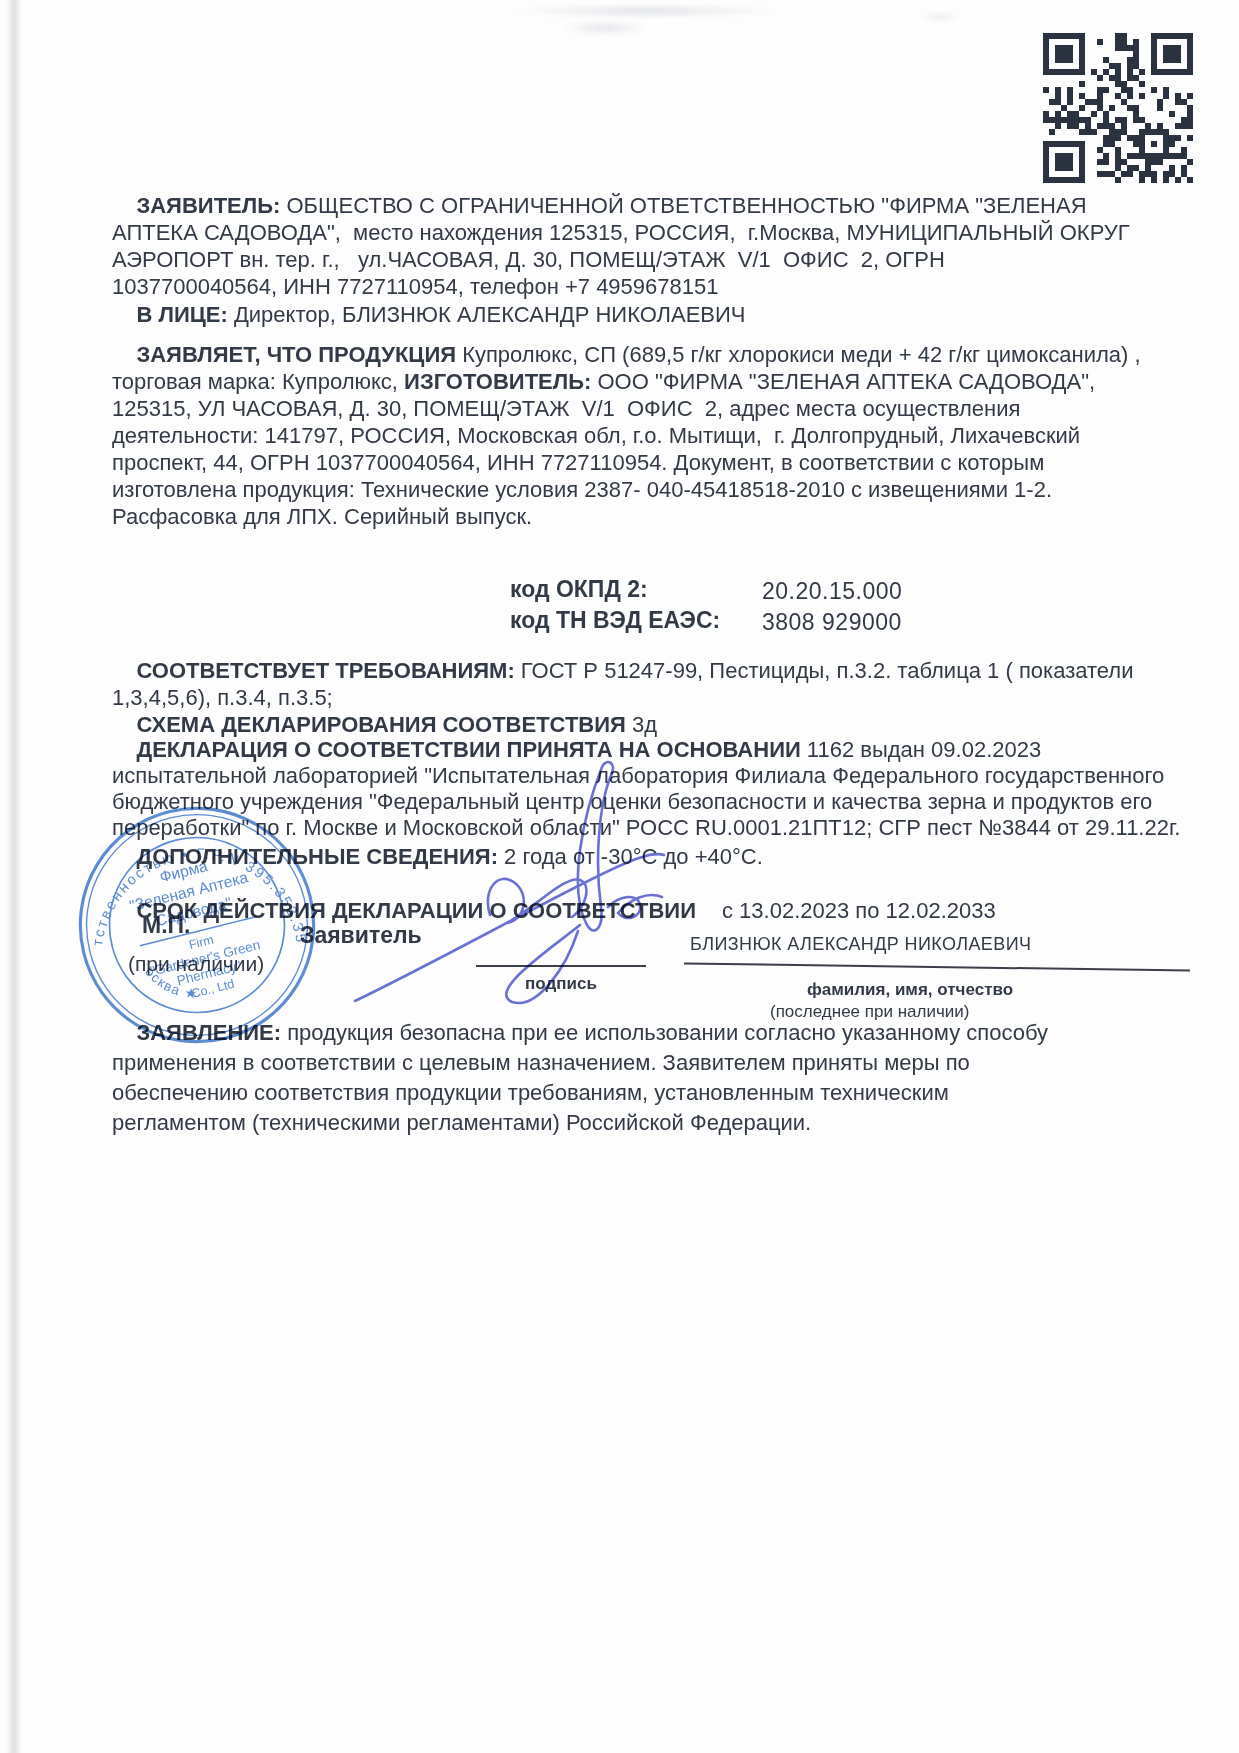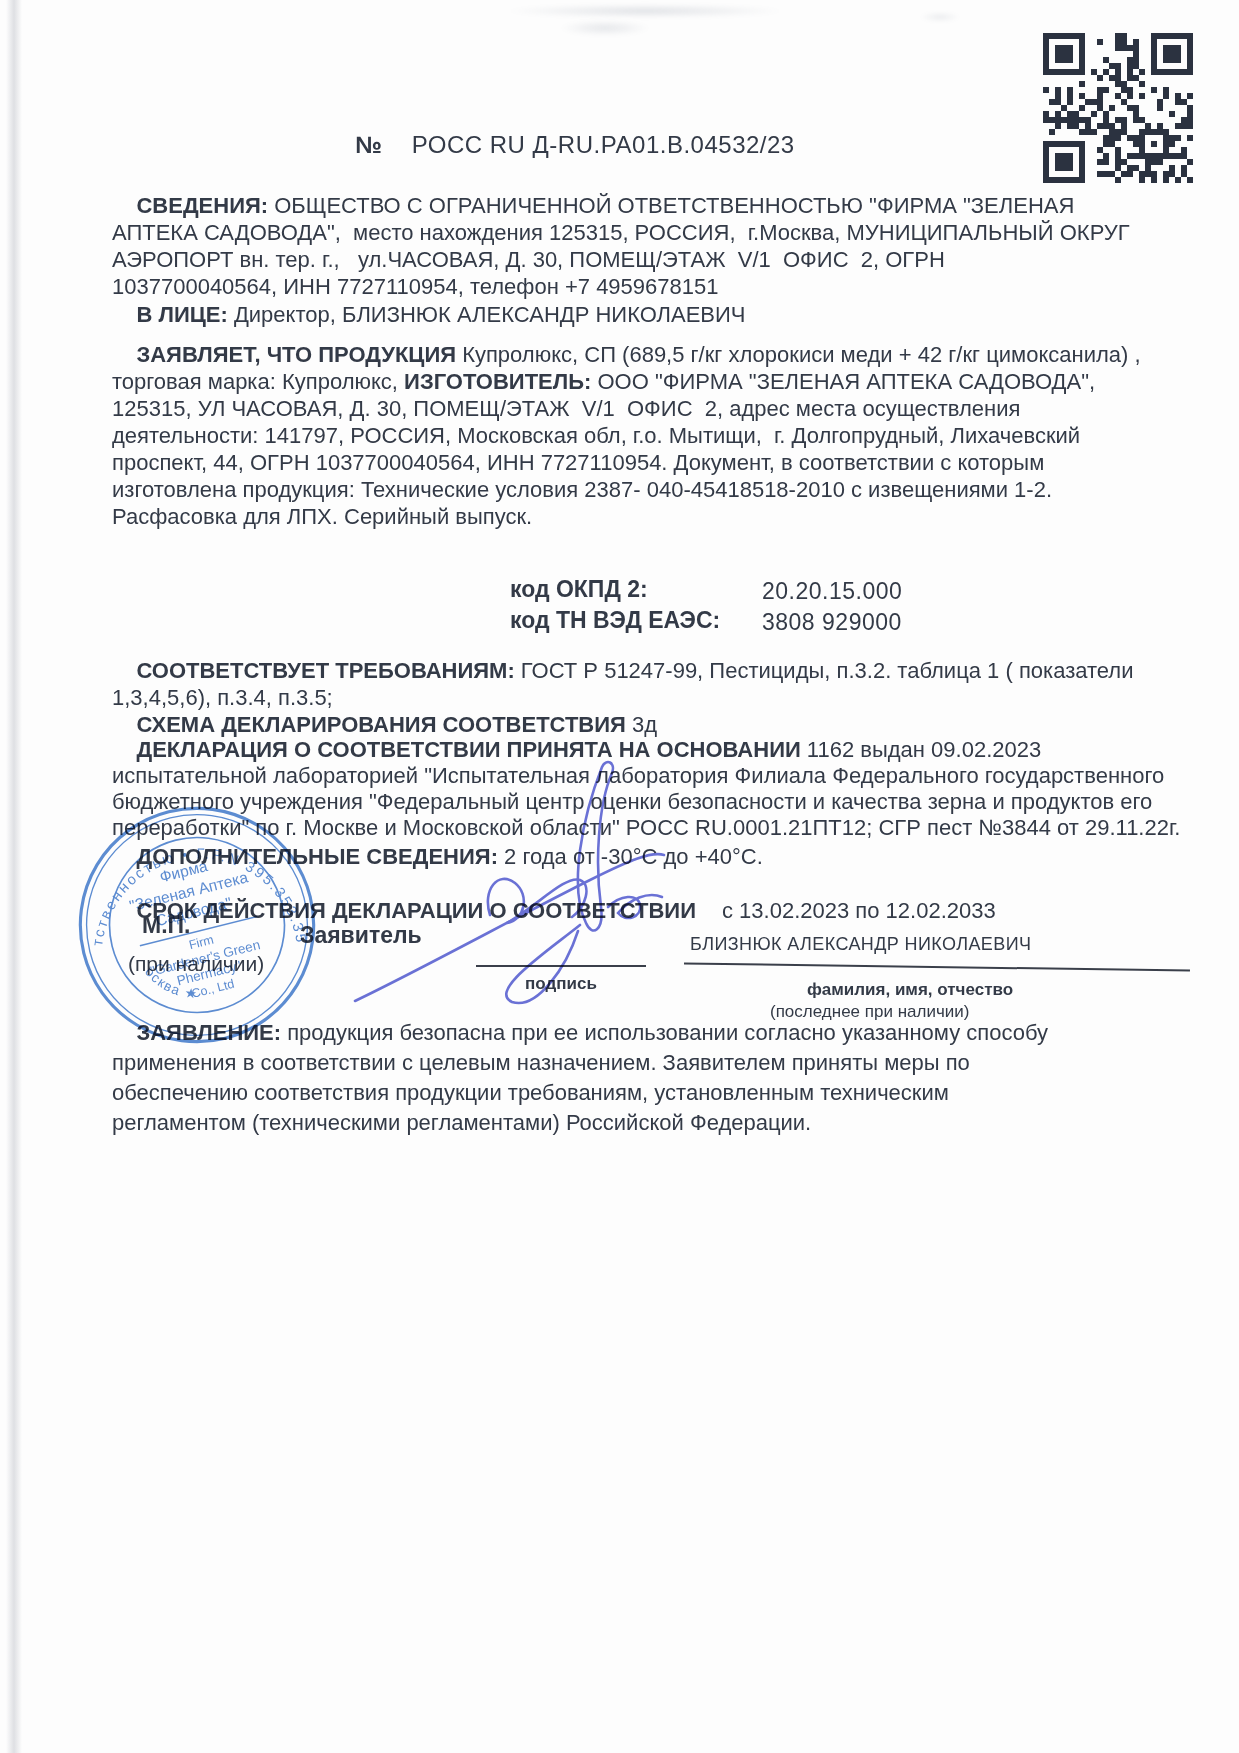--- a/index.html
+++ b/index.html
@@ -345,26 +345,23 @@
         <rect x="138" y="138" width="6" height="6" fill="var(--qr)"></rect>
         <rect x="72" y="144" width="6" height="6" fill="var(--qr)"></rect>
         <rect x="96" y="144" width="6" height="6" fill="var(--qr)"></rect>
         <rect x="108" y="144" width="6" height="6" fill="var(--qr)"></rect>
         <rect x="120" y="144" width="6" height="6" fill="var(--qr)"></rect>
         <rect x="132" y="144" width="6" height="6" fill="var(--qr)"></rect>
         <rect x="144" y="144" width="6" height="6" fill="var(--qr)"></rect>
       </svg>
   </div>
 
-  <div class="num-line">
-    <span class="no">№</span><span class="val">РОСС RU Д-RU.РА01.В.04532/23</span>
-  </div>
 
   <div class="para" style="top:165px">
-    <span class="b">СВЕДЕНИЯ:</span><span> ОБЩЕСТВО С ОГРАНИЧЕННОЙ ОТВЕТСТВЕННОСТЬЮ "ФИРМА "ЗЕЛЕНАЯ
+    <span class="b">ЗАЯВИТЕЛЬ:</span><span> ОБЩЕСТВО С ОГРАНИЧЕННОЙ ОТВЕТСТВЕННОСТЬЮ "ФИРМА "ЗЕЛЕНАЯ
 АПТЕКА САДОВОДА",  место нахождения 125315, РОССИЯ,  г.Москва, МУНИЦИПАЛЬНЫЙ ОКРУГ
 АЭРОПОРТ вн. тер. г.,   ул.ЧАСОВАЯ, Д. 30, ПОМЕЩ/ЭТАЖ  V/1  ОФИС  2, ОГРН
 1037700040564, ИНН 7727110954, телефон +7 4959678151</span>
   </div>
   <div class="para" style="top:274px">
     <span class="b">В ЛИЦЕ:</span><span> Директор, БЛИЗНЮК АЛЕКСАНДР НИКОЛАЕВИЧ</span>
   </div>
 
   <div class="para" style="top:314px">
     <span class="b">ЗАЯВЛЯЕТ, ЧТО ПРОДУКЦИЯ</span><span> Купролюкс, СП (689,5 г/кг хлорокиси меди + 42 г/кг цимоксанила) ,

